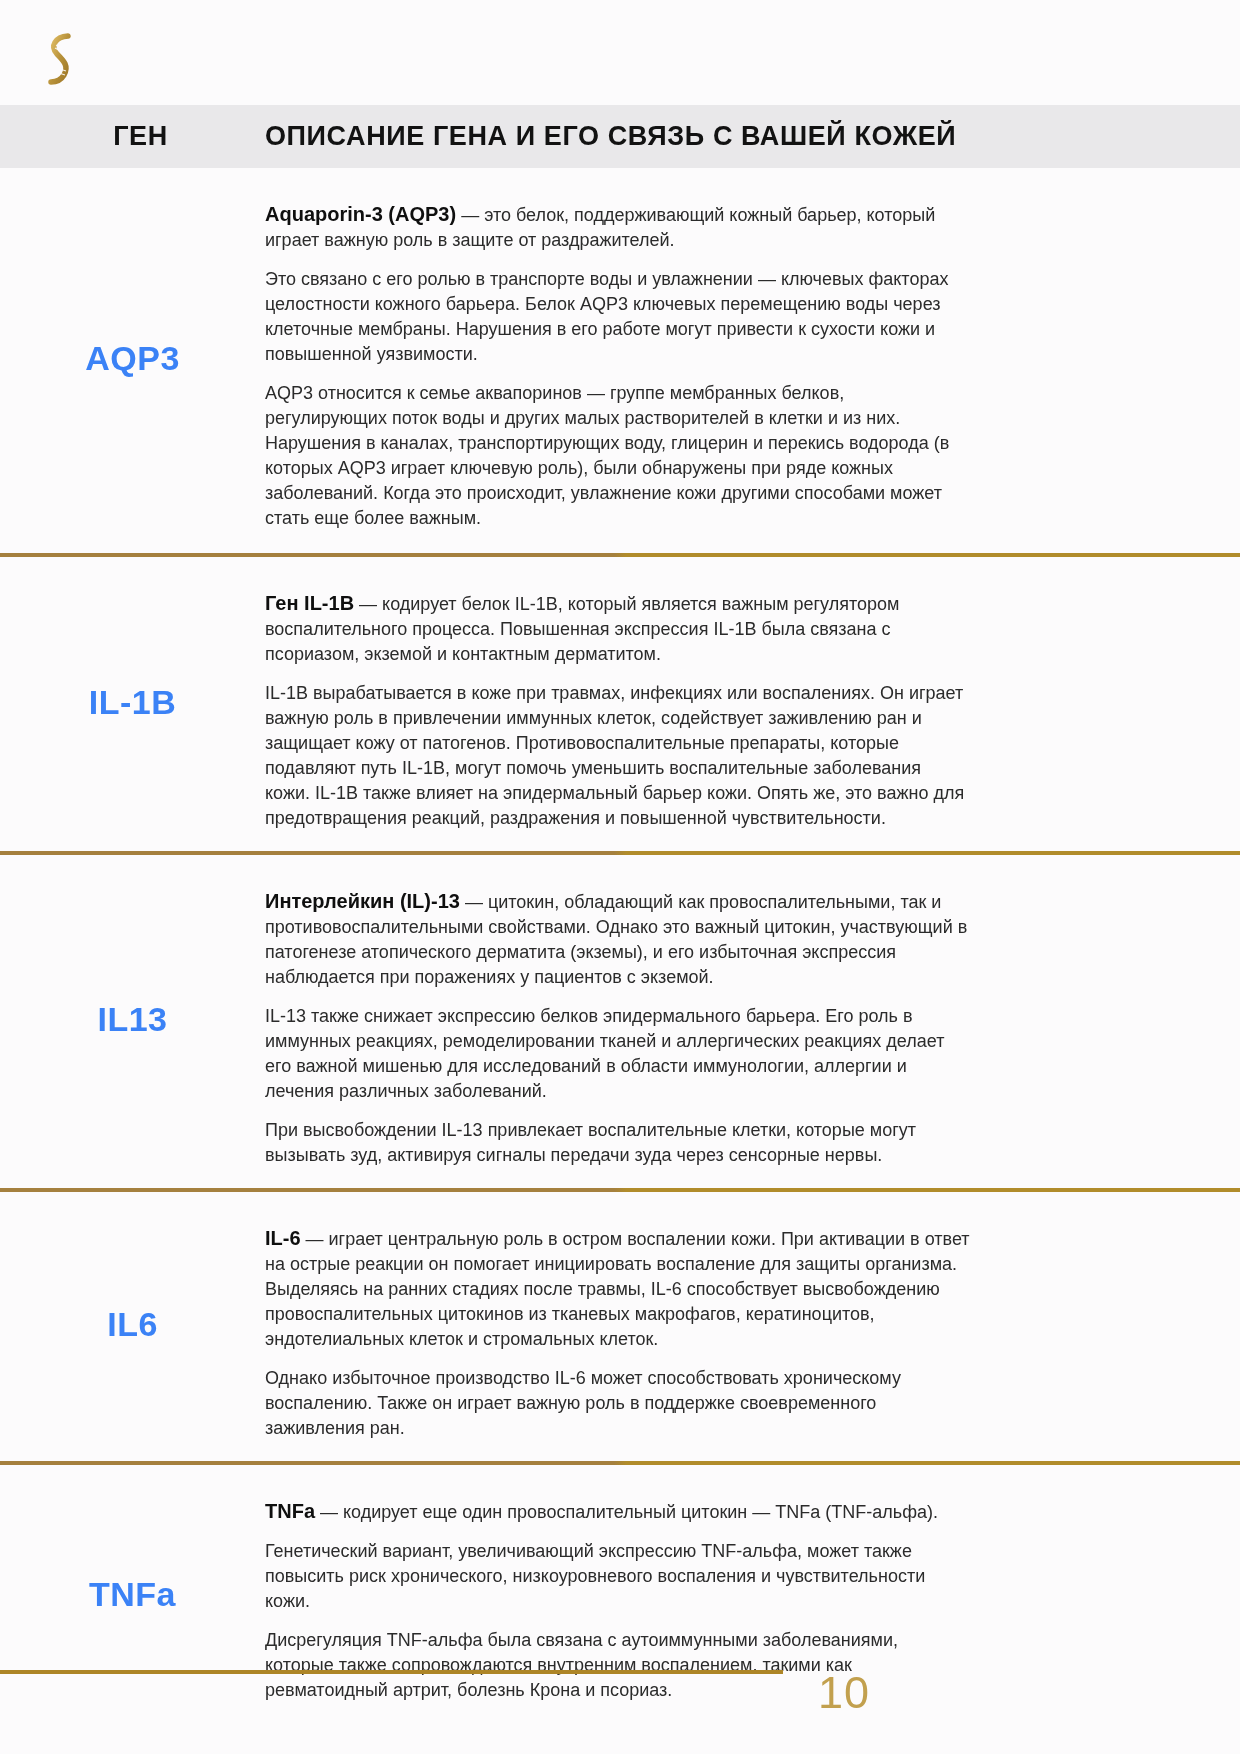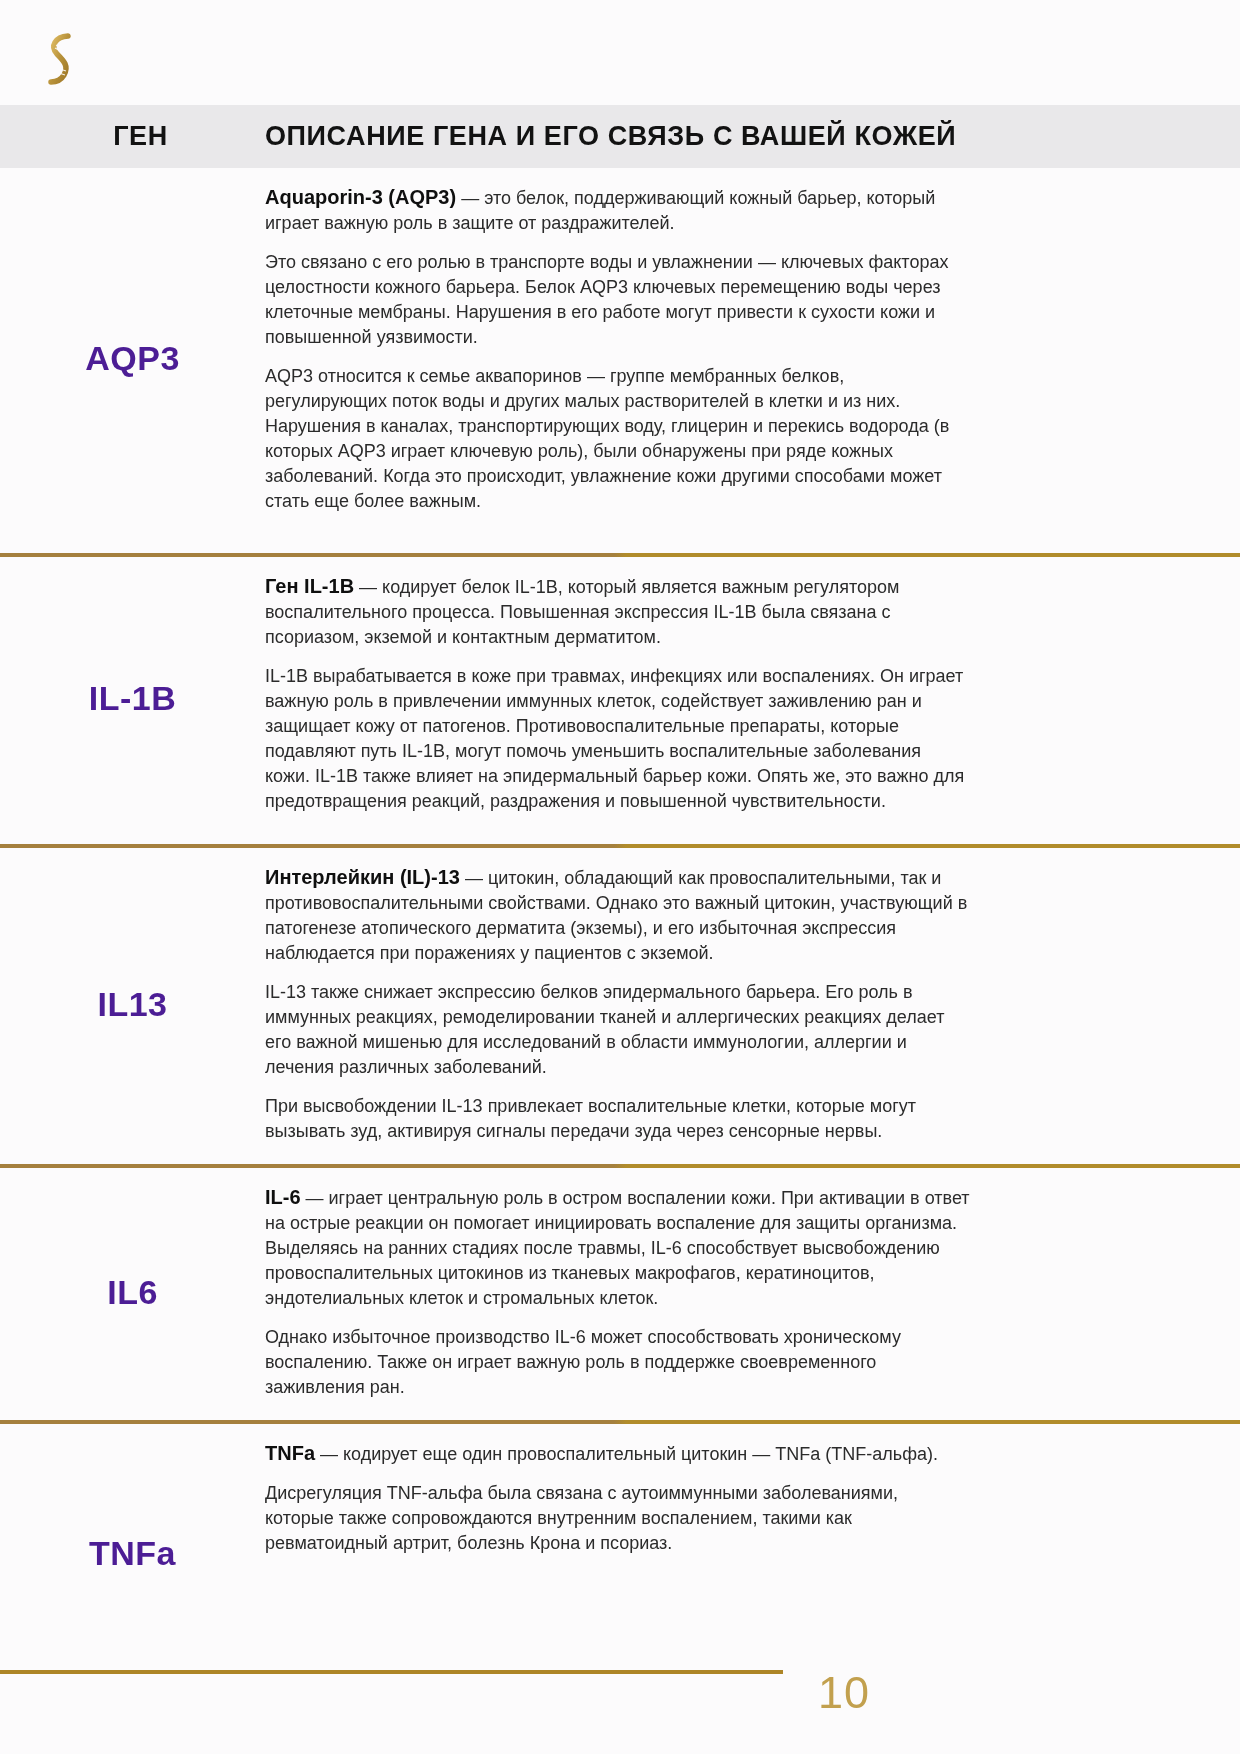--- a/index.html
+++ b/index.html
@@ -25,24 +25,24 @@
     display:grid;grid-template-columns:265px 705px;
     box-sizing:border-box;
   }
   .r1{min-height:385px;}
   .r2{min-height:287px;}
   .r3{min-height:310px;}
   .r4{min-height:227px;}
   .r5{min-height:263px;}
   .gene{
     align-self:center;justify-self:center;
-    font-weight:700;font-size:34px;color:#4c1d95;letter-spacing:.5px;
+    font-weight:700;font-size:34px;color:#3b82f6;letter-spacing:.5px;
     padding-bottom:4px;
   }
-  .desc{padding-top:17px;padding-bottom:6px;}
+  .desc{padding-top:34px;padding-bottom:6px;}
   .para{
     margin:0 0 14px 0;
     font-size:18px;line-height:25px;color:#2b2b2b;
   }
   .para .lead{font-weight:700;color:#0f0f0f;font-size:20px;}
   .divider{
     width:1240px;height:4px;
     background:linear-gradient(90deg,#a5803e 0%,#a5803e 49.5%,#b18c2b 50.5%,#b18c2b 100%);
   }
   .footer-line{
@@ -122,20 +122,21 @@
         <p class="para"><strong class="lead">IL-6</strong><span> — играет центральную роль в остром воспалении кожи. При активации в ответ на острые реакции он помогает инициировать воспаление для защиты организма. Выделяясь на ранних стадиях после травмы, IL-6 способствует высвобождению провоспалительных цитокинов из тканевых макрофагов, кератиноцитов, эндотелиальных клеток и стромальных клеток.</span></p>
         <p class="para">Однако избыточное производство IL-6 может способствовать хроническому воспалению. Также он играет важную роль в поддержке своевременного заживления ран.</p>
       </div>
     </section>
     <div class="divider"></div>
 
     <section class="row r5">
       <div class="gene">TNFa</div>
       <div class="desc">
         <p class="para"><strong class="lead">TNFa</strong><span> — кодирует еще один провоспалительный цитокин — TNFa (TNF-альфа).</span></p>
+        <p class="para">Генетический вариант, увеличивающий экспрессию TNF-альфа, может также повысить риск хронического, низкоуровневого воспаления и чувствительности кожи.</p>
         <p class="para">Дисрегуляция TNF-альфа была связана с аутоиммунными заболеваниями, которые также сопровождаются внутренним воспалением, такими как ревматоидный артрит, болезнь Крона и псориаз.</p>
       </div>
     </section>
 
   </div>
 
   <div class="footer-line"></div>
   <div class="page-number">10</div>
 
 </div>

